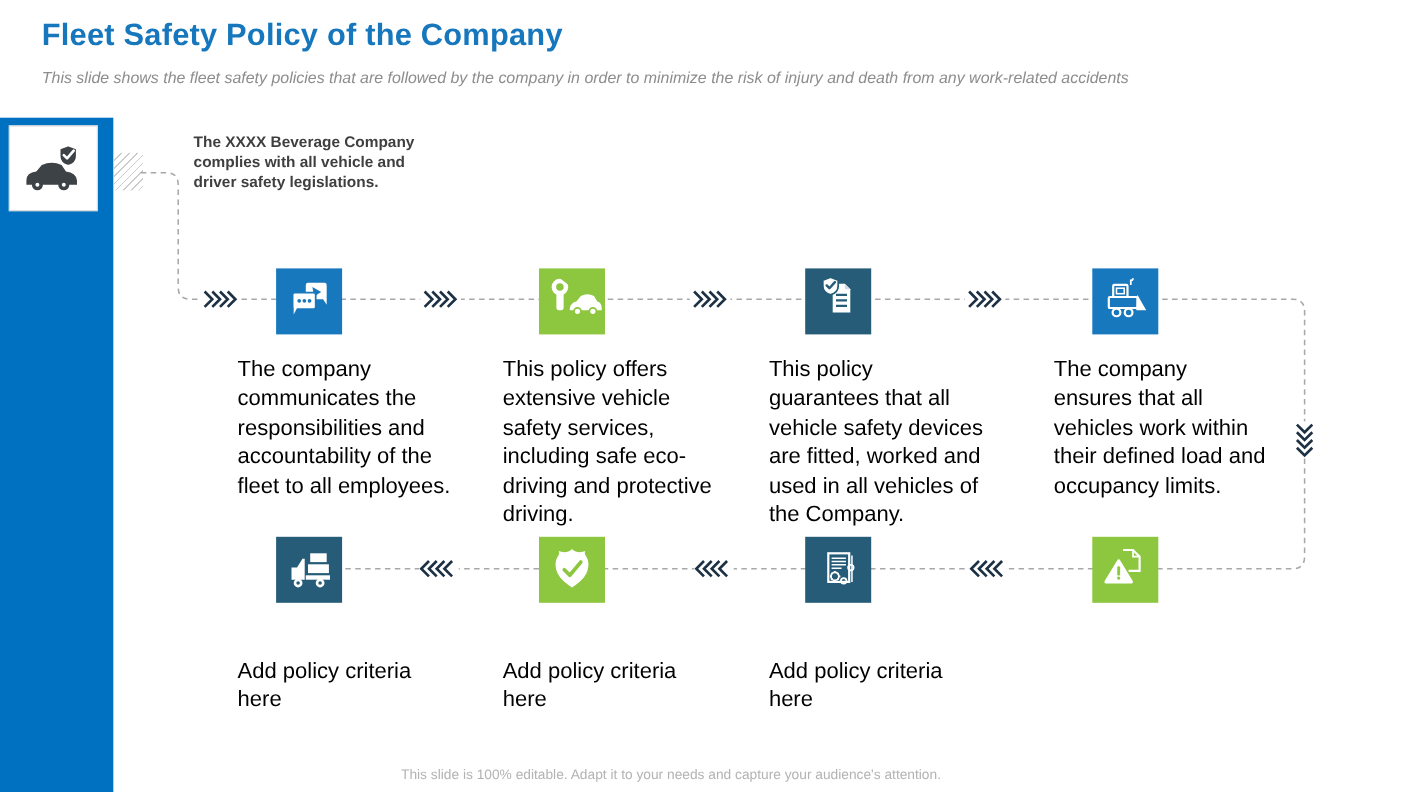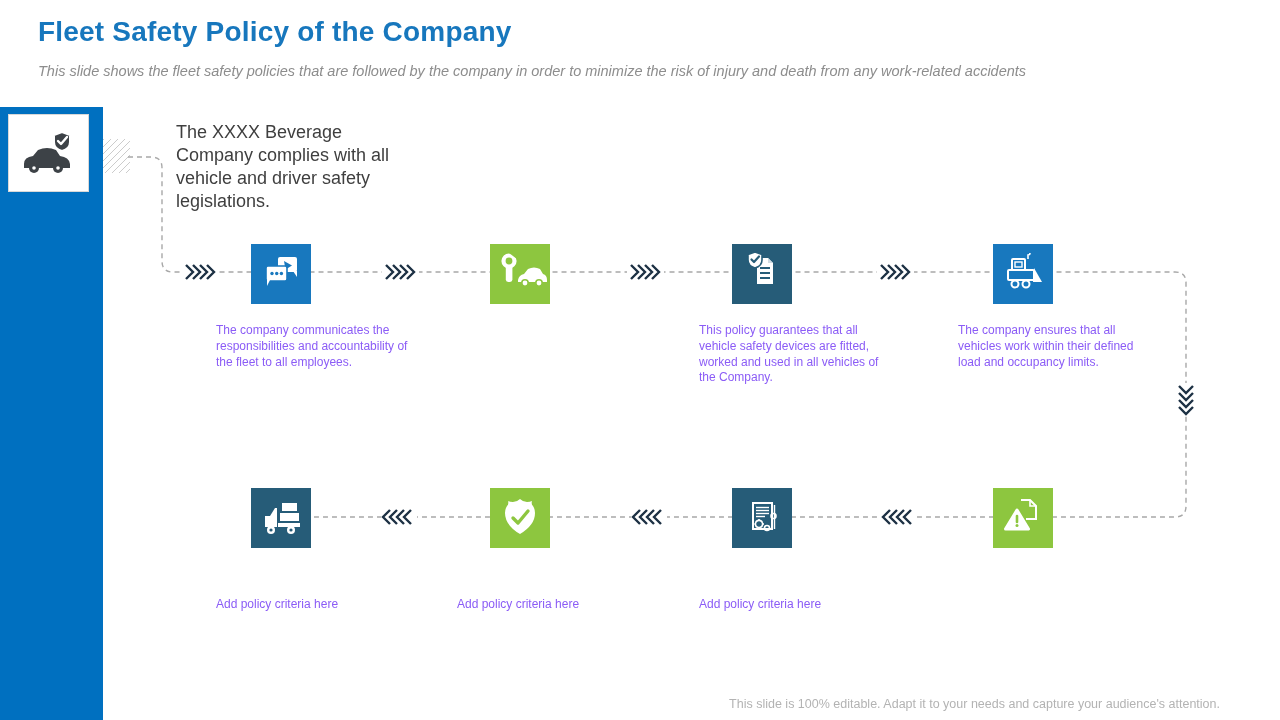--- a/index.html
+++ b/index.html
@@ -24,42 +24,42 @@
     position:absolute;left:8px;top:114px;width:79px;height:76px;
     background:#ffffff;border:1px solid #d8d8d8;
     display:flex;align-items:center;justify-content:center;
   }
   .hatch{
     position:absolute;left:103px;top:139px;width:27px;height:34px;
     background:repeating-linear-gradient(135deg,#cccccc 0 1px,transparent 1px 5px);
   }
   .statement{
     position:absolute;left:176px;top:121px;width:228px;
-    font-size:18px;font-weight:normal;color:#3f3f3f;line-height:1.28;
+    font-size:14px;font-weight:bold;color:#3f3f3f;line-height:1.28;
   }
   .connector-svg{position:absolute;left:0;top:0;width:1280px;height:720px;}
   .tile{
     position:absolute;width:60px;height:60px;top:244px;
     display:flex;align-items:center;justify-content:center;
   }
   .tile.r2{top:488px;}
   .tile svg{width:60px;height:60px;display:block;}
   .bg-blue{background:#1878be;}
   .bg-green{background:#8dc63f;}
   .bg-dark{background:#265c78;}
   .t-col1{left:251px;}.t-col2{left:490px;}.t-col3{left:732px;}.t-col4{left:993px;}
   .desc{
     position:absolute;top:323px;width:197px;
-    font-size:12px;color:#8b5cf6;line-height:1.32;
+    font-size:20px;color:#000000;line-height:1.32;
   }
   .desc.r2{top:597px;width:200px;}
   .desc.r2.wide{top:566px;width:263px;}
   .d-col1{left:216px;}.d-col2{left:457px;}.d-col3{left:699px;}.d-col4{left:958px;}
   .footer{
-    position:absolute;left:0;bottom:9px;width:1220px;text-align:right;
+    position:absolute;left:0;bottom:9px;width:1220px;text-align:center;
     font-size:12.5px;color:#b3b3b3;
   }
 </style>
 </head>
 <body>
 
 <div class="slide">
 
   <div class="title">Fleet Safety Policy of the Company</div>
   <div class="subtitle">This slide shows the fleet safety policies that are followed by the company in order to minimize the risk of injury and death from any work-related accidents</div>
@@ -229,20 +229,21 @@
     <svg viewBox="0 0 60 60">
       <path d="M28 12 h9 l6 6 v13 h-10" fill="none" stroke="#ffffff" stroke-width="2"></path>
       <path d="M37 12 v6 h6" fill="none" stroke="#ffffff" stroke-width="1.6"></path>
       <path d="M24 22 l11.5 19 h-23 z" fill="#ffffff" stroke="#ffffff" stroke-width="3" stroke-linejoin="round"></path>
       <line x1="24" y1="28" x2="24" y2="34" stroke="#8dc63f" stroke-width="2.6" stroke-linecap="round"></line>
       <circle cx="24" cy="37.5" r="1.5" fill="#8dc63f"></circle>
     </svg>
   </div>
 
   <div class="desc d-col1">The company communicates the responsibilities and accountability of the fleet to all employees.</div>
+  <div class="desc d-col2">This policy offers extensive vehicle safety services, including safe eco-driving and protective driving.</div>
   <div class="desc d-col3">This policy guarantees that all vehicle safety devices are fitted, worked and used in all vehicles of the Company.</div>
   <div class="desc d-col4">The company ensures that all vehicles work within their defined load and occupancy limits.</div>
 
   <div class="desc r2 d-col1">Add policy criteria here</div>
   <div class="desc r2 d-col2">Add policy criteria here</div>
   <div class="desc r2 d-col3">Add policy criteria here</div>
 
   <div class="footer">This slide is 100% editable. Adapt it to your needs and capture your audience's attention.</div>
 
 </div>

